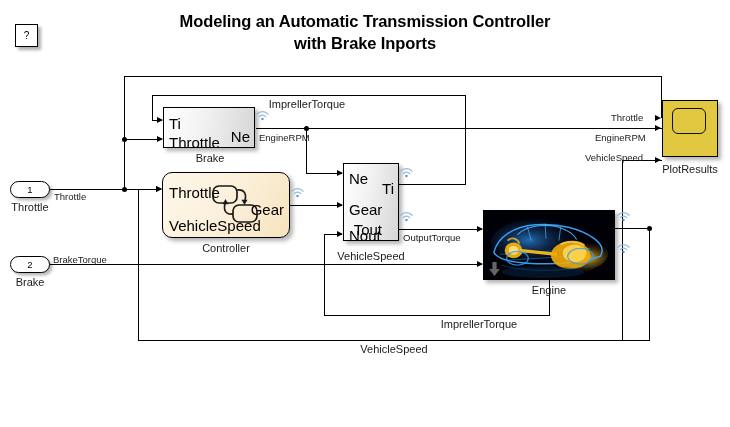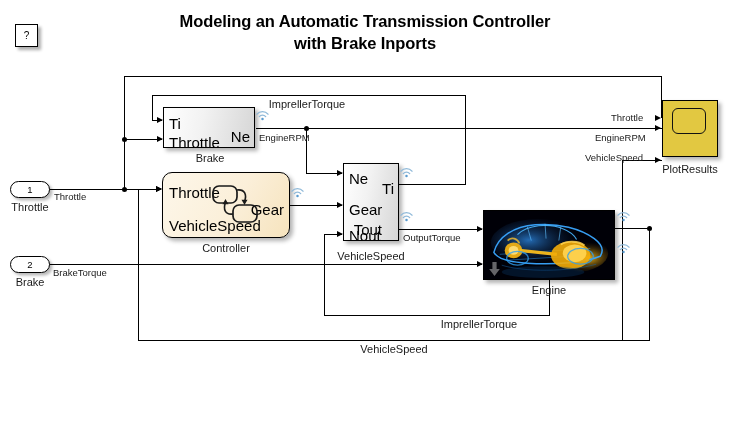--- a/index.html
+++ b/index.html
@@ -203,21 +203,21 @@
   <div class="junc" style="left:122px; top:137px;"></div>
   <div class="junc" style="left:122px; top:187px;"></div>
   <div class="lbl" style="left:54px; top:192px;">Throttle</div>
 
   <div class="wire-h" style="left:124px; top:76px; width:538px;"></div>
   <div class="wire-v" style="left:661px; top:76px; height:42px;"></div>
   <div class="arrow" style="left:655px; top:115px;"></div>
 
   <div class="wire-h" style="left:48px; top:264px; width:434px;"></div>
   <div class="arrow" style="left:477px; top:261px;"></div>
-  <div class="lbl" style="left:53px; top:268px;">BrakeTorque</div>
+  <div class="lbl" style="left:53px; top:255px;">BrakeTorque</div>
 
   <div class="wire-h" style="left:256px; top:128px; width:406px;"></div>
   <div class="junc" style="left:304px; top:126px;"></div>
   <div class="wire-v" style="left:306px; top:128px; height:45px;"></div>
   <div class="wire-h" style="left:306px; top:173px; width:36px;"></div>
   <div class="arrow" style="left:337px; top:170px;"></div>
   <div class="arrow" style="left:655px; top:125px;"></div>
   <div class="lbl" style="left:259px; top:133px;">EngineRPM</div>
 
   <div class="wire-h" style="left:290px; top:205px; width:52px;"></div>

